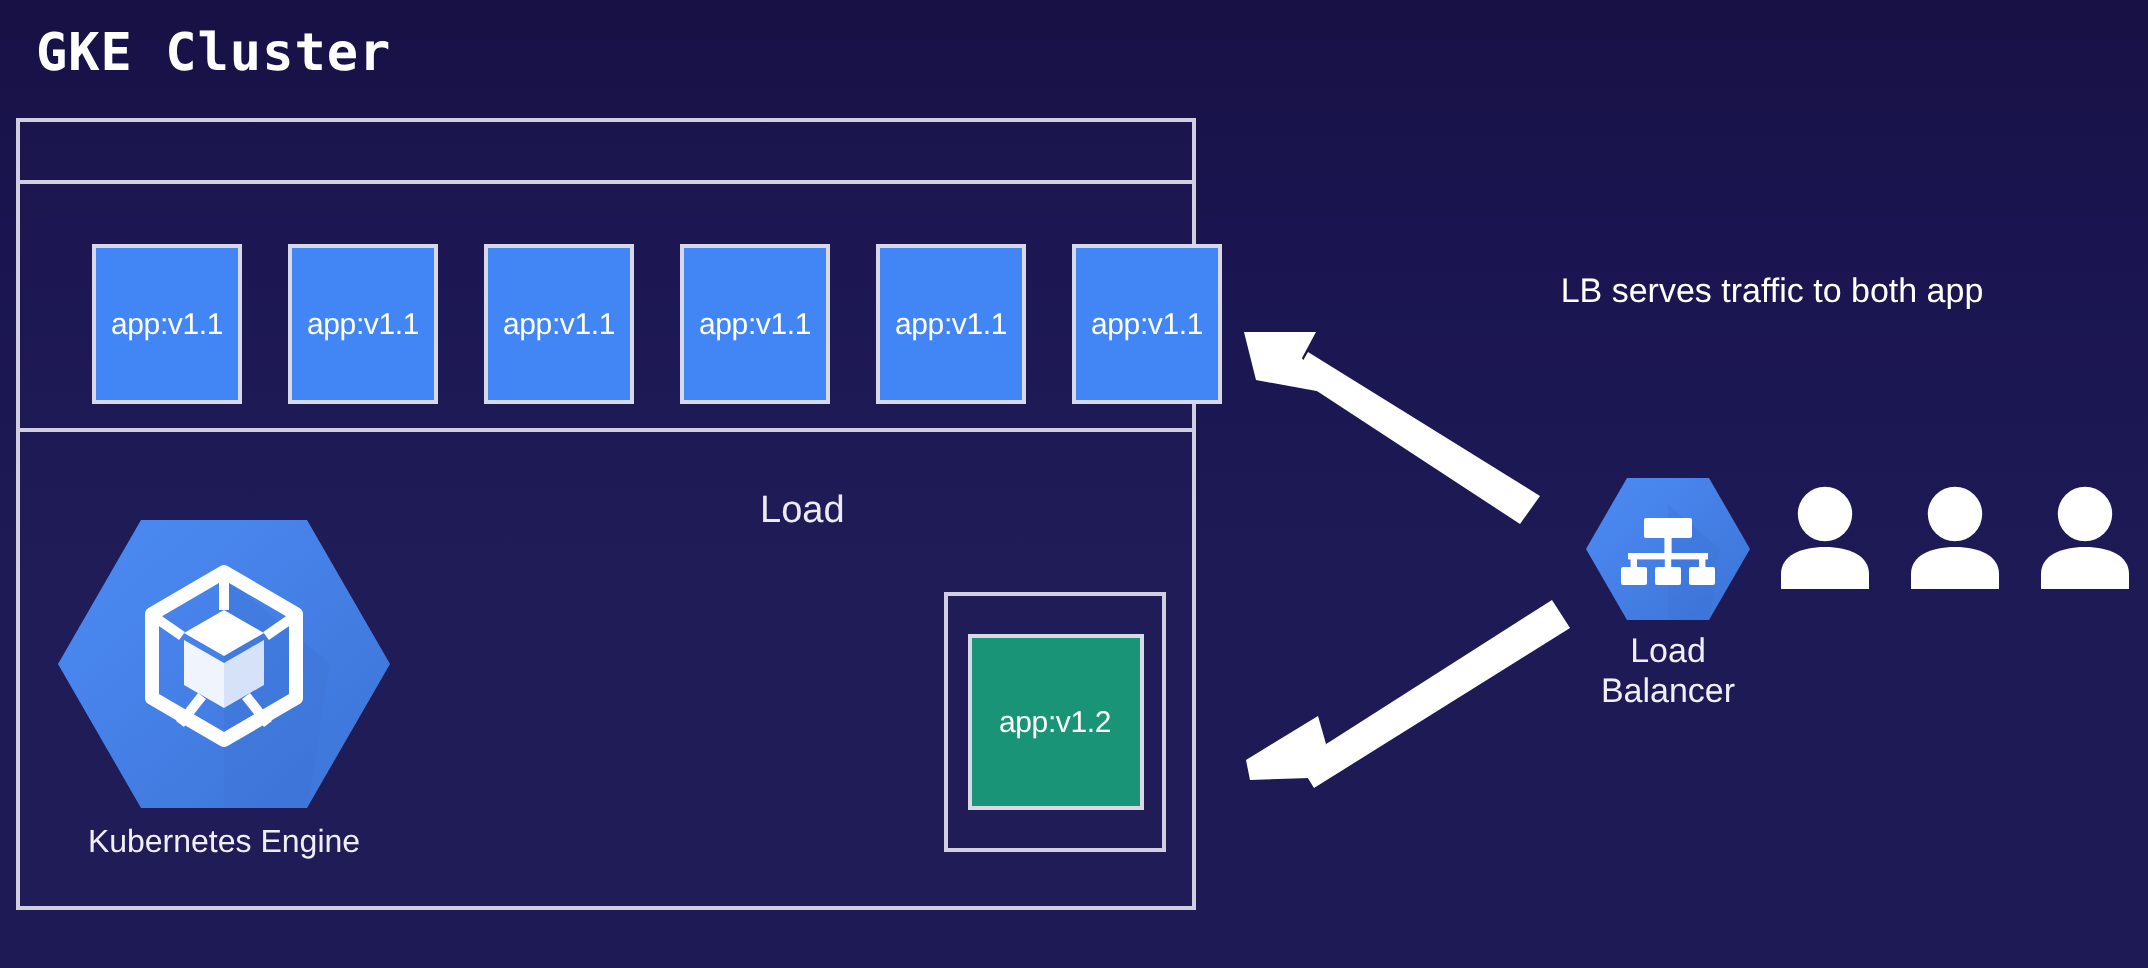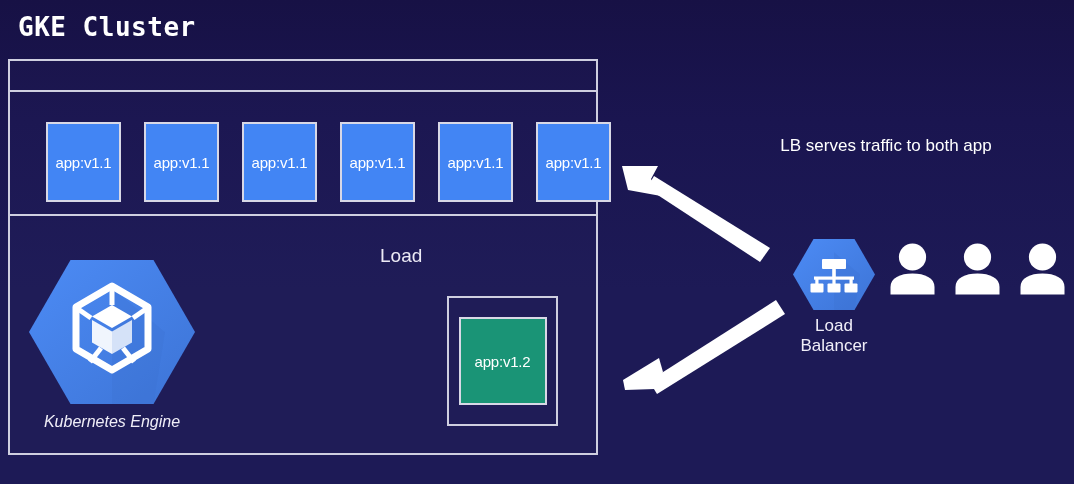--- a/index.html
+++ b/index.html
@@ -95,39 +95,38 @@
     position: absolute;
     left: 380px;
     top: 245px;
     font-size: 19px;
     color: #eceaf5;
   }
 
   
   #canary-container {
     position: absolute;
-    left: 447px;
+    left: 472px;
     top: 296px;
     width: 111px;
     height: 130px;
     border: 2px solid #cfcfe0;
     box-sizing: border-box;
     display: flex;
     align-items: center;
     justify-content: center;
   }
 
   
   #gke-logo-wrap {
     position: absolute;
     left: 28px;
     top: 258px;
     width: 168px;
     text-align: center;
-    font-style: italic;
   }
   .hex-icon {
     position: relative;
     display: block;
     margin: 0 auto;
   }
   #gke-caption {
     margin-top: 7px;
     font-size: 16px;
     color: #f0eef8;

